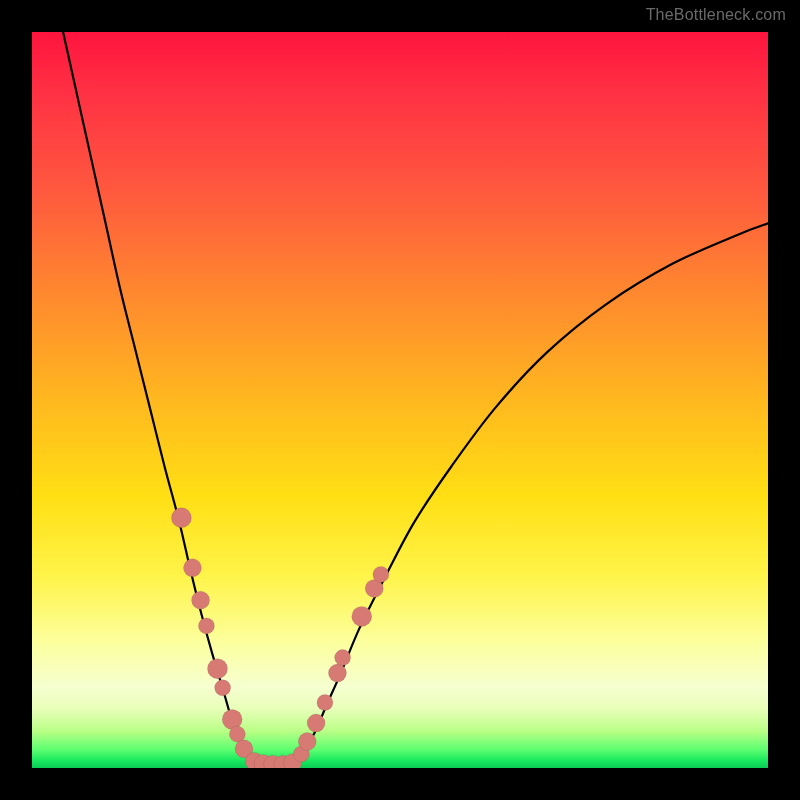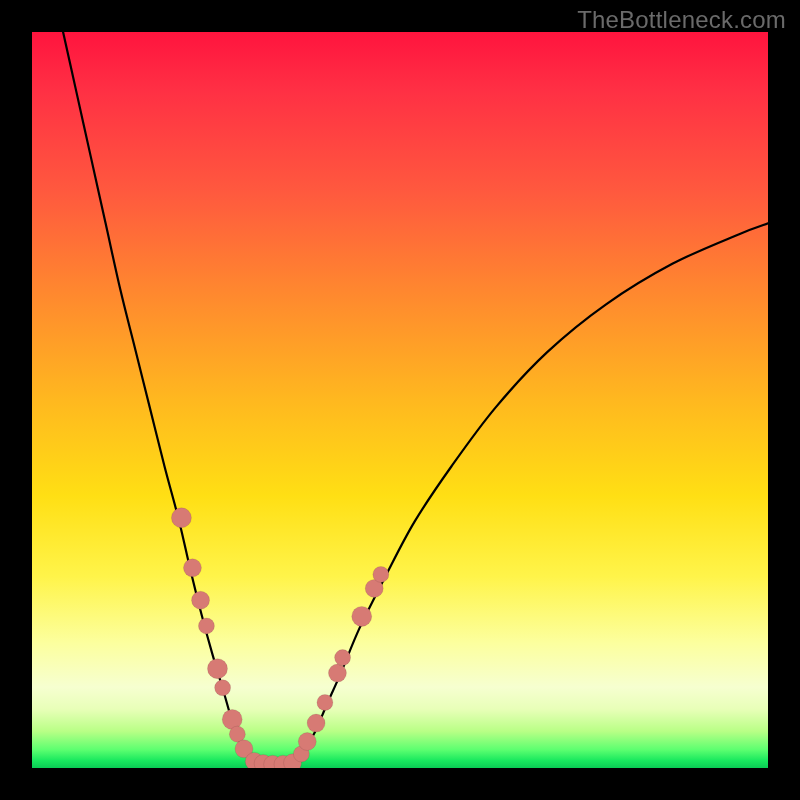--- a/index.html
+++ b/index.html
@@ -42,21 +42,21 @@
       #5dff70 97.5%,
       #18e85e 99%,
       #0acc55 100%
     );
   }
   .watermark {
     position: absolute;
     top: 6px;
     right: 14px;
     color: #6a6a6a;
-    font-size: 24px;
+    font-size: 16px;
     font-weight: 500;
     letter-spacing: 0.2px;
     white-space: nowrap;
     z-index: 5;
   }
   svg.overlay {
     position: absolute;
     top: 0;
     left: 0;
     width: 736px;

